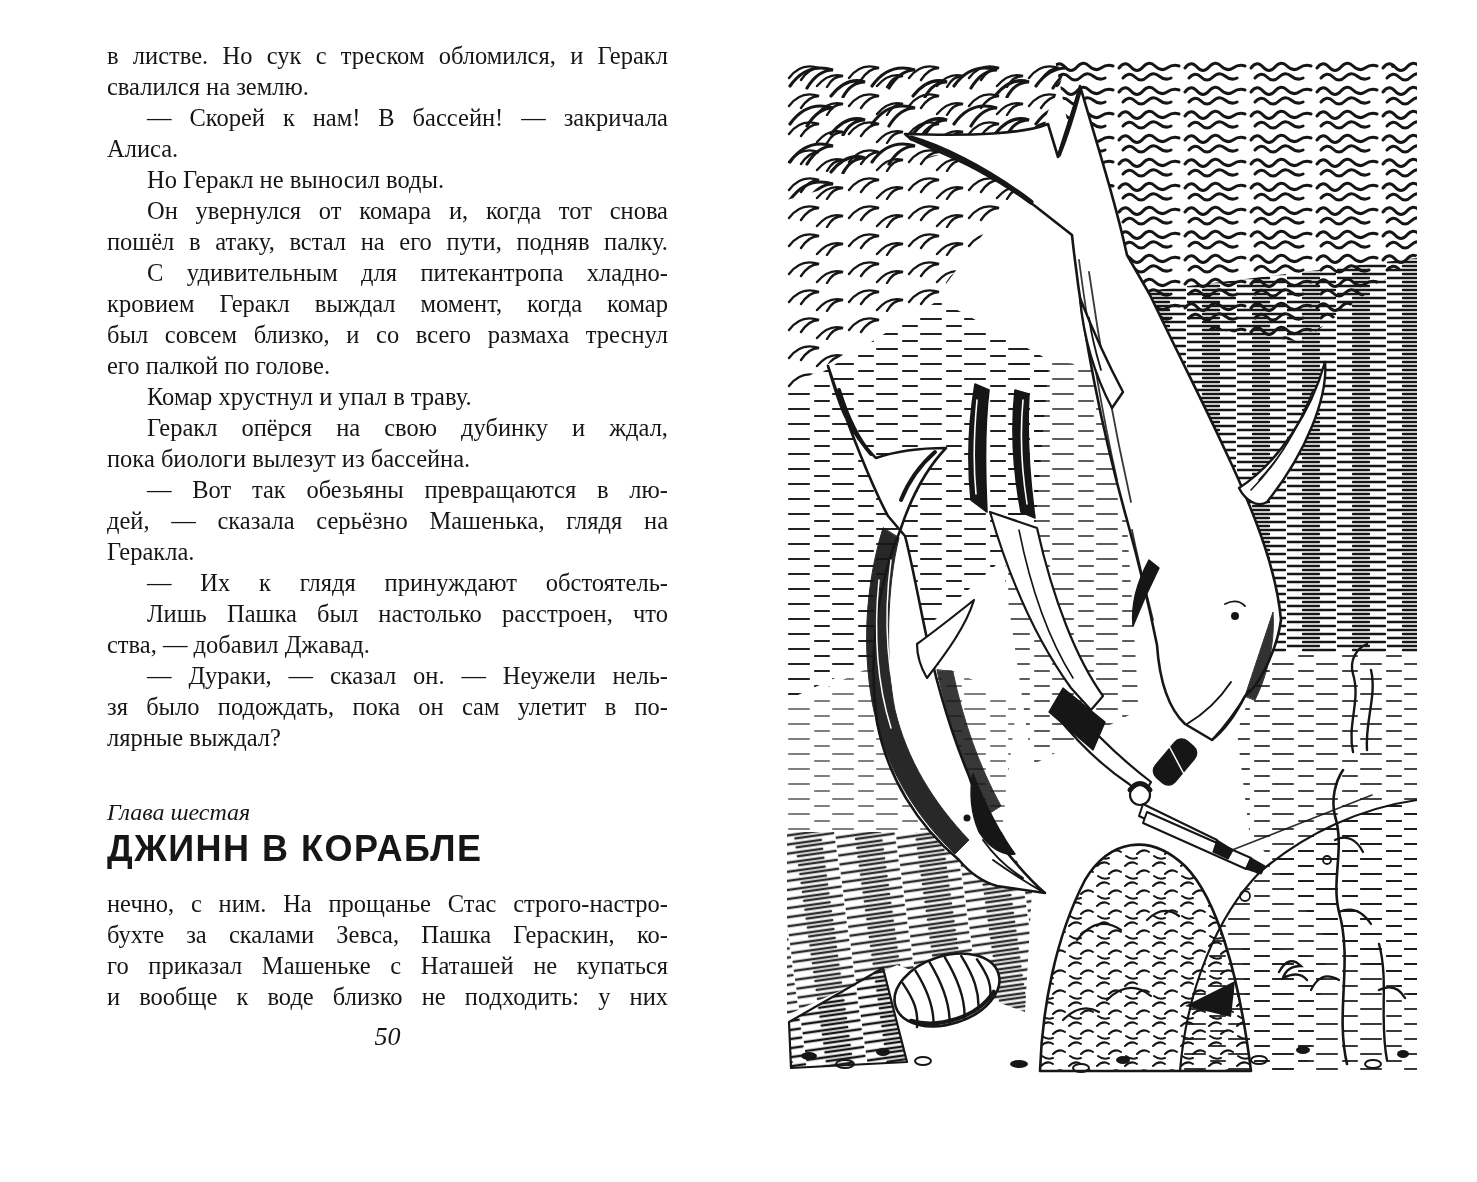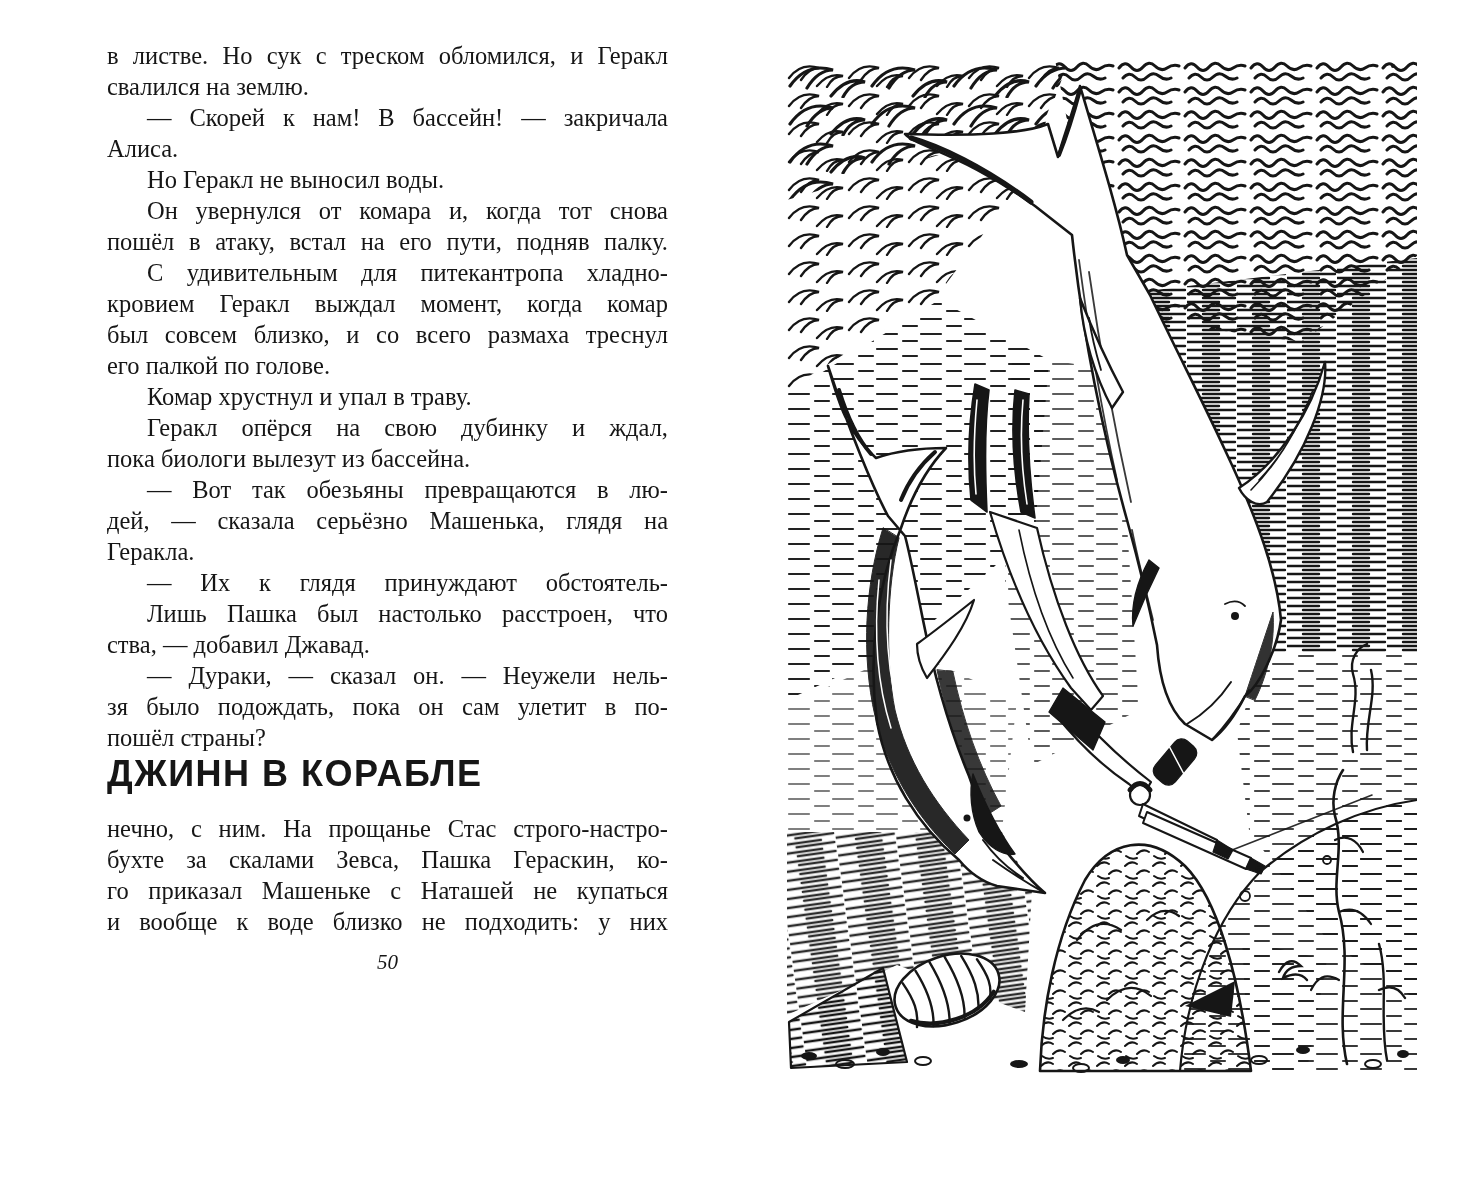--- a/index.html
+++ b/index.html
@@ -7,21 +7,21 @@
        font-family:"Liberation Serif", serif;}
   .spread{position:absolute;inset:0;}
   .text-col{position:absolute;left:95px;top:40px;width:561px;color:#161616;margin-left:12px;}
   .tline{font-size:24.5px;line-height:31px;height:31px;overflow:hidden;white-space:normal;}
   .tline.just{text-align:justify;text-align-last:justify;}
   .tline.ind{text-indent:40px;}
   .chapter-label{margin-top:44px;font-style:italic;font-size:24px;line-height:31px;}
   .chapter-title{margin-top:4px;font-family:"Liberation Sans", sans-serif;font-weight:bold;
                  font-size:36px;line-height:34px;letter-spacing:1.5px;}
   .body2{margin-top:22px;}
-  .page-number{margin-top:10px;text-align:center;font-style:italic;font-size:21px;line-height:30px;}
+  .page-number{margin-top:10px;text-align:center;font-style:italic;font-size:26px;line-height:30px;}
   .illustration{position:absolute;left:787px;top:60px;width:630px;height:1015px;color:#161616;}
   .illustration svg{display:block;width:100%;height:100%;}
 </style>
 </head>
 <body style="background: rgb(255, 255, 255);">
 
 <div class="spread">
 
   <div class="text-col" style="color: rgb(22, 22, 22);">
     <div>
@@ -40,22 +40,23 @@
         <div class="tline ind just">Геракл опёрся на свою дубинку и ждал,</div>
         <div class="tline">пока биологи вылезут из бассейна.</div>
         <div class="tline ind just">— Вот так обезьяны превращаются в лю-</div>
         <div class="tline just">дей, — сказала серьёзно Машенька, глядя на</div>
         <div class="tline">Геракла.</div>
         <div class="tline ind just">— Их к глядя принуждают обстоятель-</div>
         <div class="tline ind just">Лишь Пашка был настолько расстроен, что</div>
         <div class="tline">ства, — добавил Джавад.</div>
         <div class="tline ind just">— Дураки, — сказал он. — Неужели нель-</div>
         <div class="tline just">зя было подождать, пока он сам улетит в по-</div>
-        <div class="tline">пошёл страны?</div>
+        <div class="tline">лярные выждал?</div>
       </div>
+    <div class="chapter-label">Глава шестая</div>
     <div class="chapter-title">ДЖИНН В КОРАБЛЕ</div>
     <div class="body2">
         <div class="tline just">нечно, с ним. На прощанье Стас строго-настро-</div>
         <div class="tline just">бухте за скалами Зевса, Пашка Гераскин, ко-</div>
         <div class="tline just">го приказал Машеньке с Наташей не купаться</div>
         <div class="tline just">и вообще к воде близко не подходить: у них</div>
       </div>
     <div class="page-number">50</div>
   </div>
 

